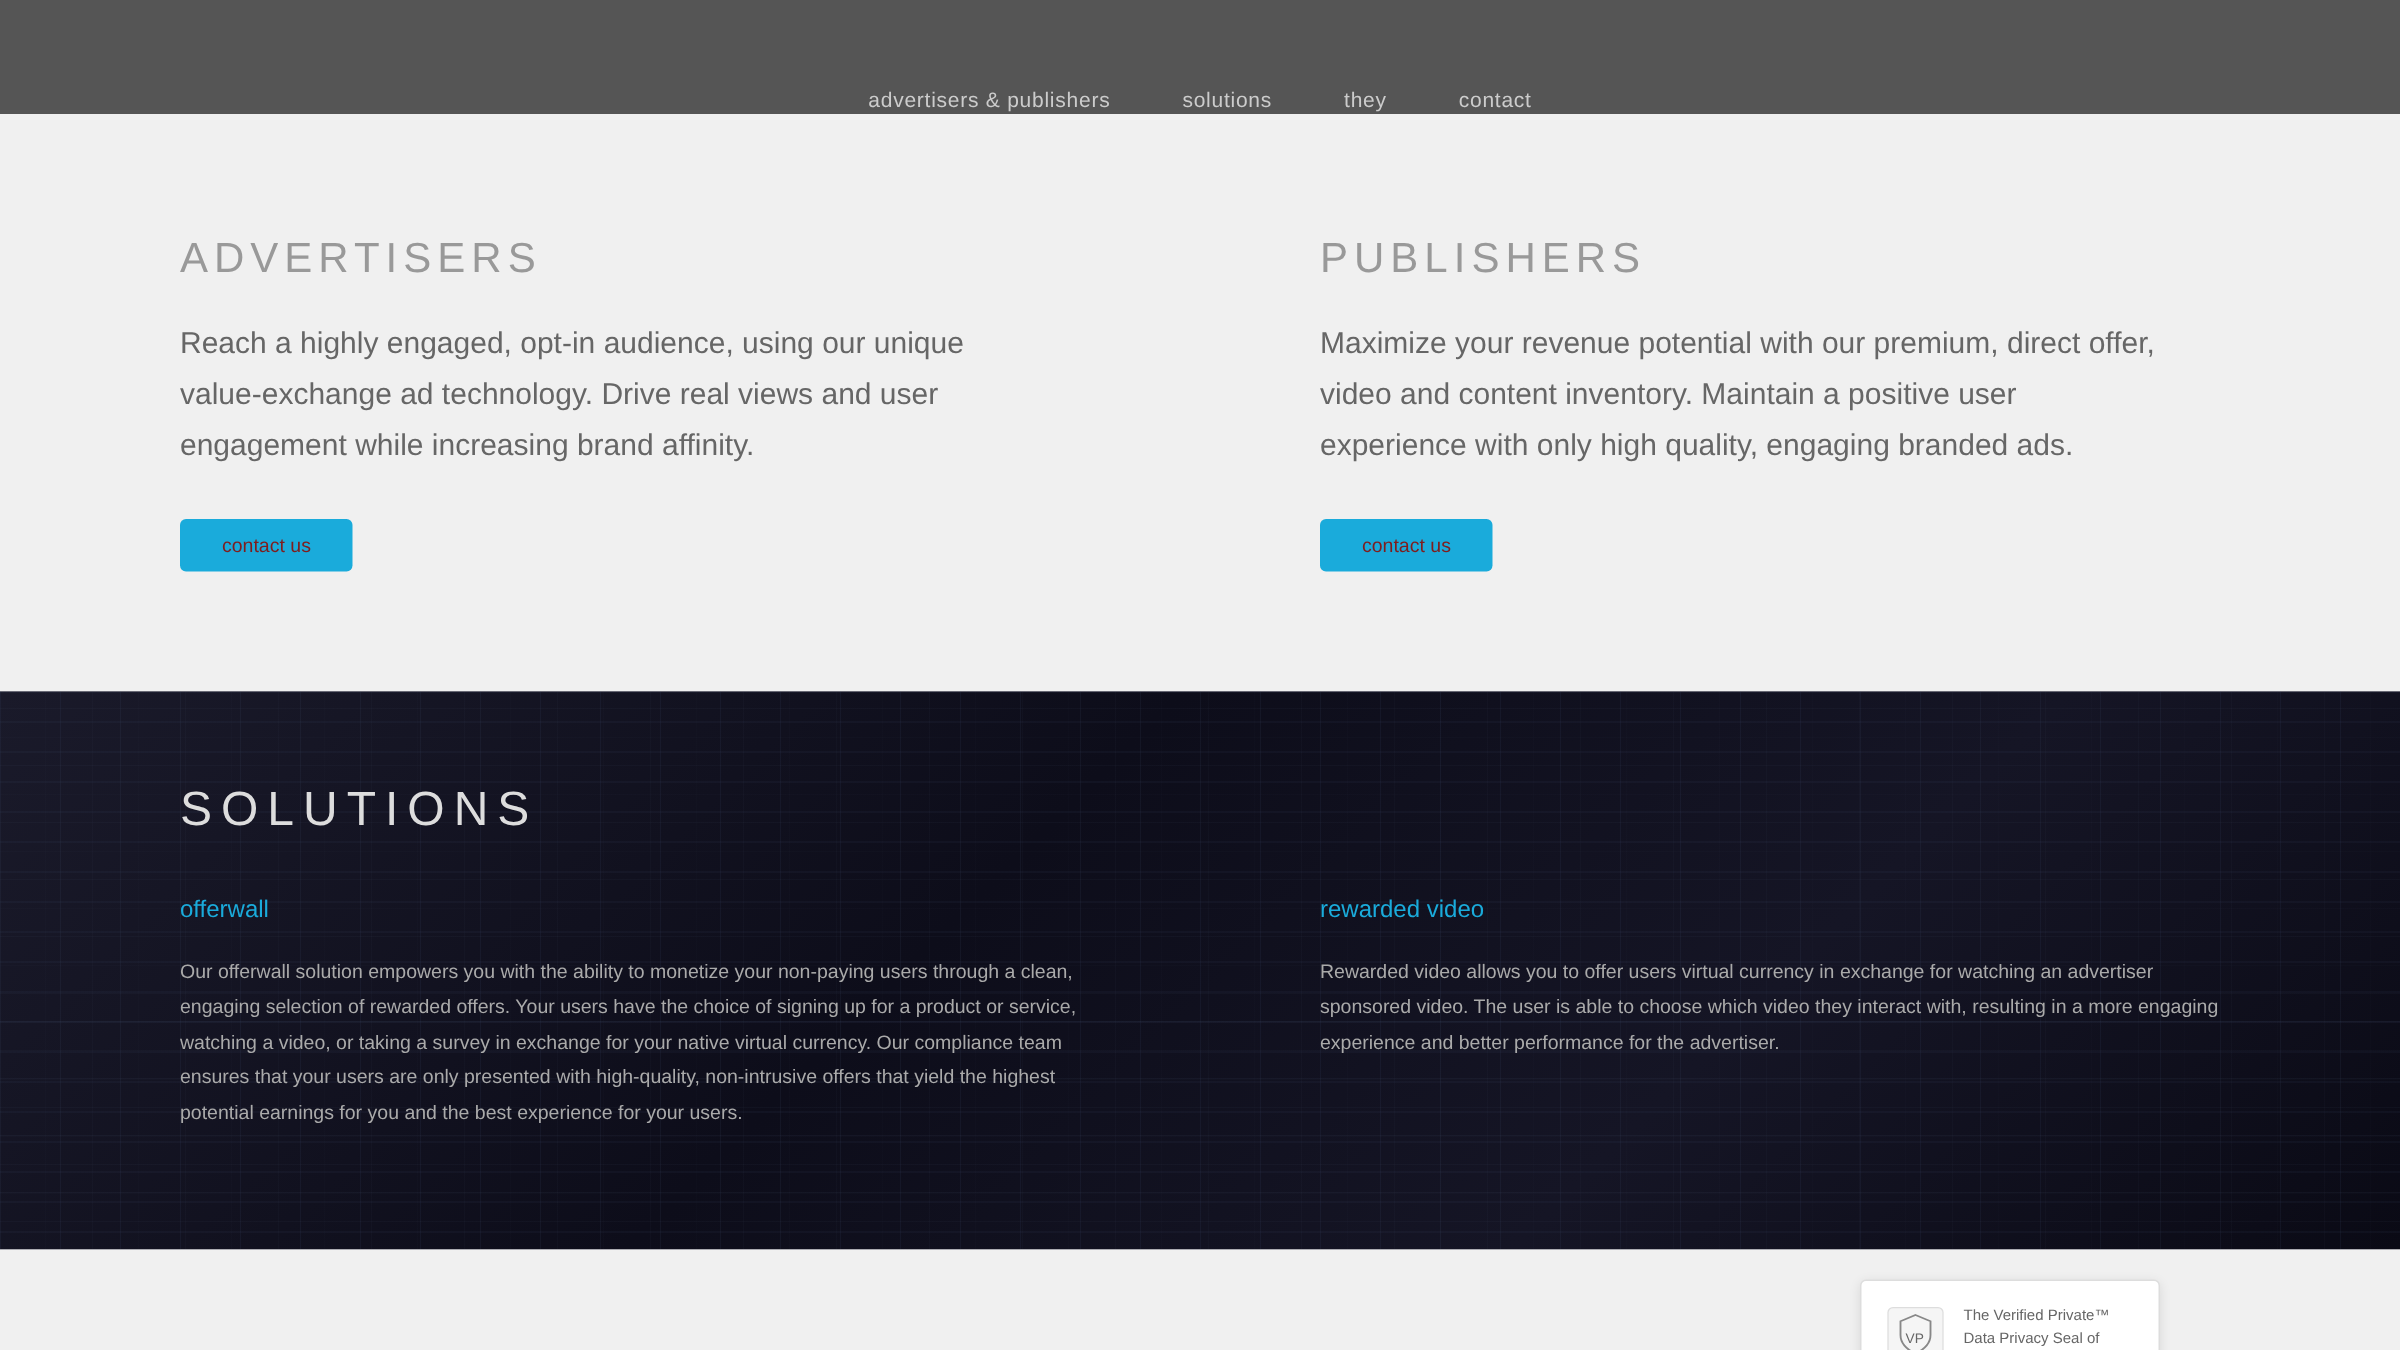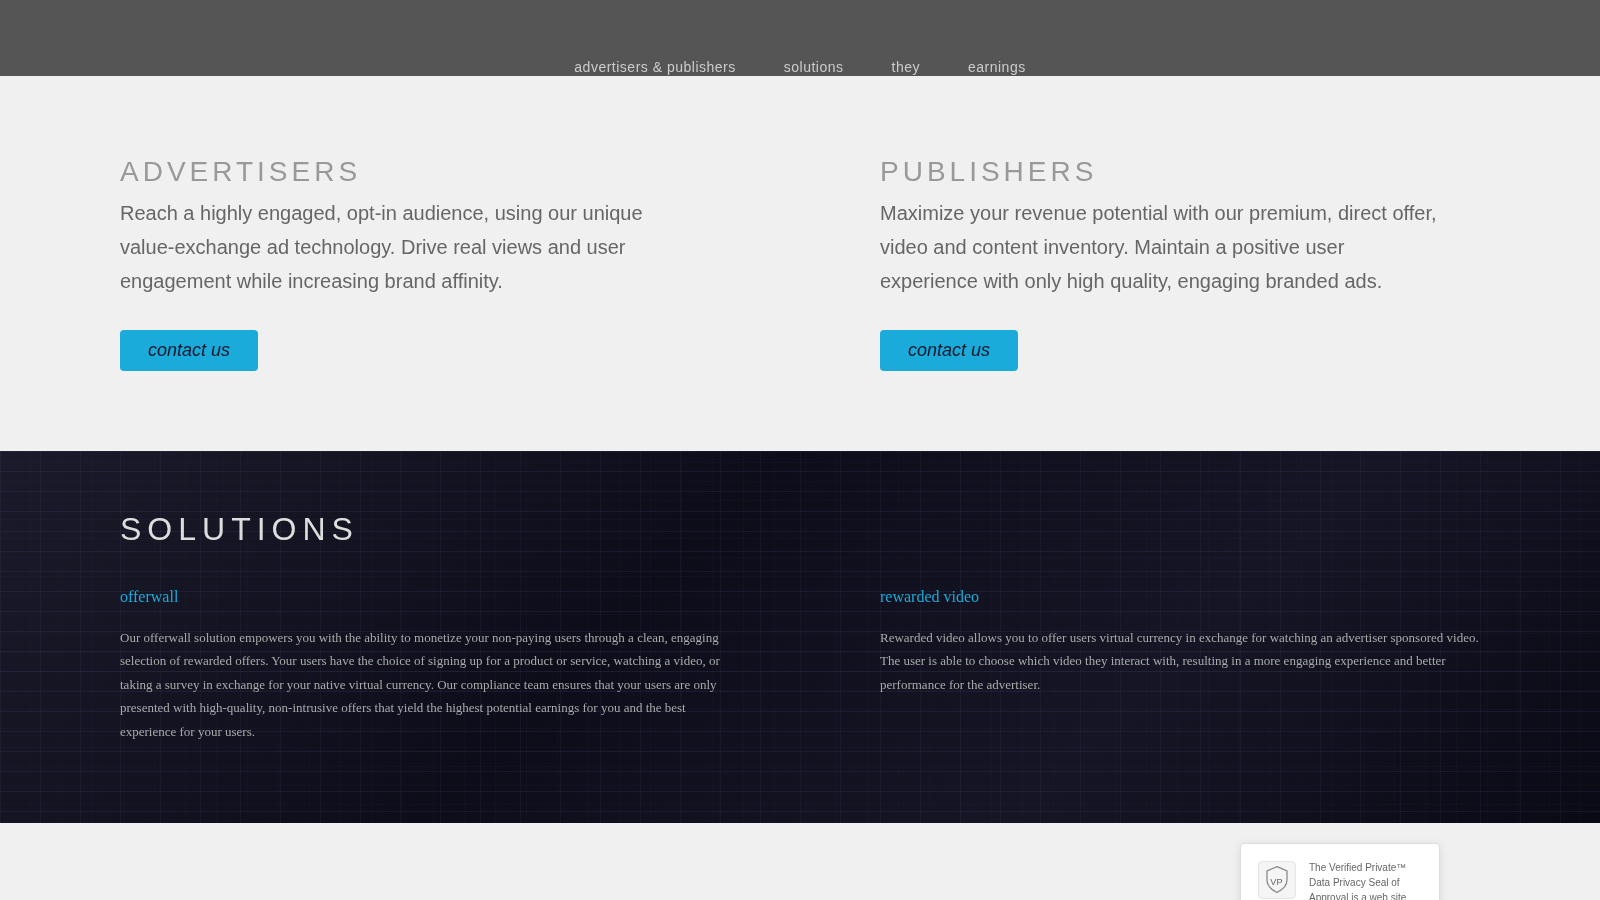--- a/index.html
+++ b/index.html
@@ -37,39 +37,38 @@
       padding-right: 80px;
     }
     .col-half:last-child { padding-right: 0; padding-left: 80px; }
 
     .section-title {
       font-size: 28px;
       font-weight: 300;
       color: #999999;
       letter-spacing: 4px;
       text-transform: uppercase;
-      margin-bottom: 8px;
+      margin-bottom: 24px;
     }
     .section-desc {
       font-size: 20px;
       color: #666666;
       line-height: 1.7;
       margin-bottom: 32px;
       max-width: 560px;
     }
     .btn-contact {
       background: #1aabdb;
-      color: #0f172a;
+      color: #7f1d1d;
       border: none;
       padding: 10px 28px;
       border-radius: 4px;
-      font-size: 18px;
+      font-size: 13px;
       cursor: pointer;
       text-transform: lowercase;
-      font-style: italic;
     }
 
     
     .solutions-section {
       position: relative;
       background: #1a1a2e;
       min-height: 320px;
       overflow: hidden;
       padding: 60px 120px 80px 120px;
       display: flex;
@@ -106,21 +105,20 @@
       text-transform: uppercase;
       margin-bottom: 40px;
     }
     .solutions-cols {
       display: flex;
       gap: 0;
     }
     .solution-col {
       flex: 1;
       padding-right: 80px;
-      font-family: Liberation Serif, serif;
     }
     .solution-col:last-child { padding-right: 0; padding-left: 80px; }
 
     .solution-name {
       font-size: 16px;
       color: #1aabdb;
       margin-bottom: 20px;
       font-weight: normal;
       text-transform: lowercase;
     }
@@ -199,21 +197,21 @@
     <li>
       <a href="#">advertisers &amp; publishers</a>
     </li>
     <li>
       <a href="#">solutions</a>
     </li>
     <li>
       <a href="#">they</a>
     </li>
     <li>
-      <a href="#">earnings</a>
+      <a href="#">contact</a>
     </li>
   </ul>
 </nav>
 
 <div class="main-content">
   <div class="col-half">
     <h2 class="section-title">ADVERTISERS</h2>
     <p class="section-desc">Reach a highly engaged, opt-in audience, using our unique value-exchange ad technology. Drive real views and user engagement while increasing brand affinity.</p>
     <button class="btn-contact">contact us</button>
   </div>

